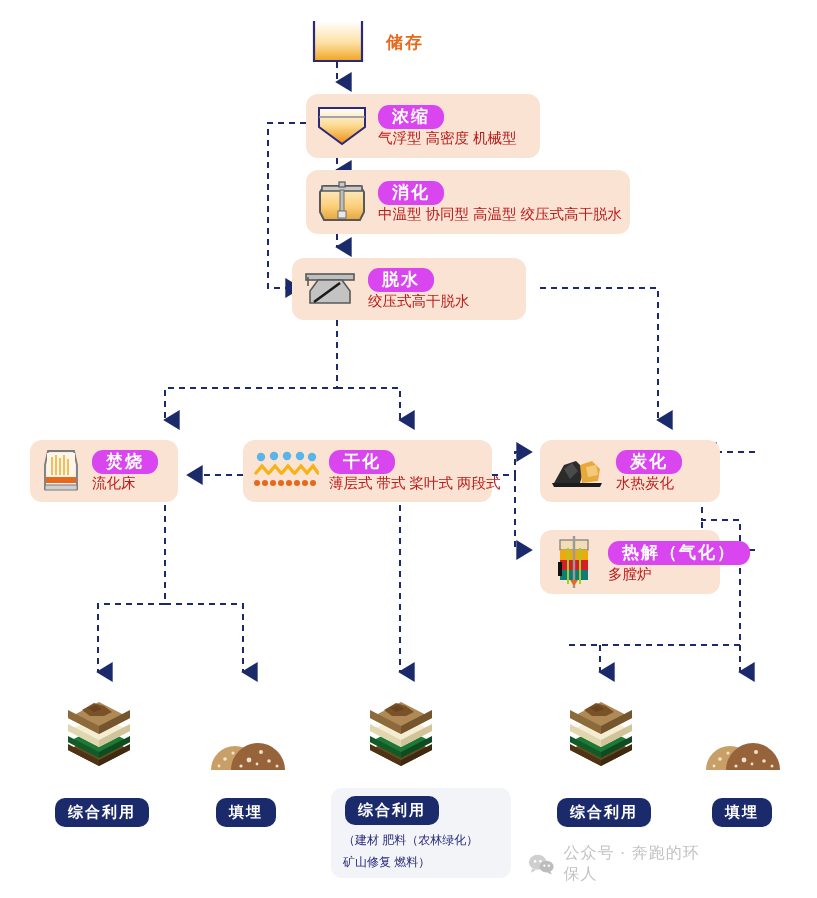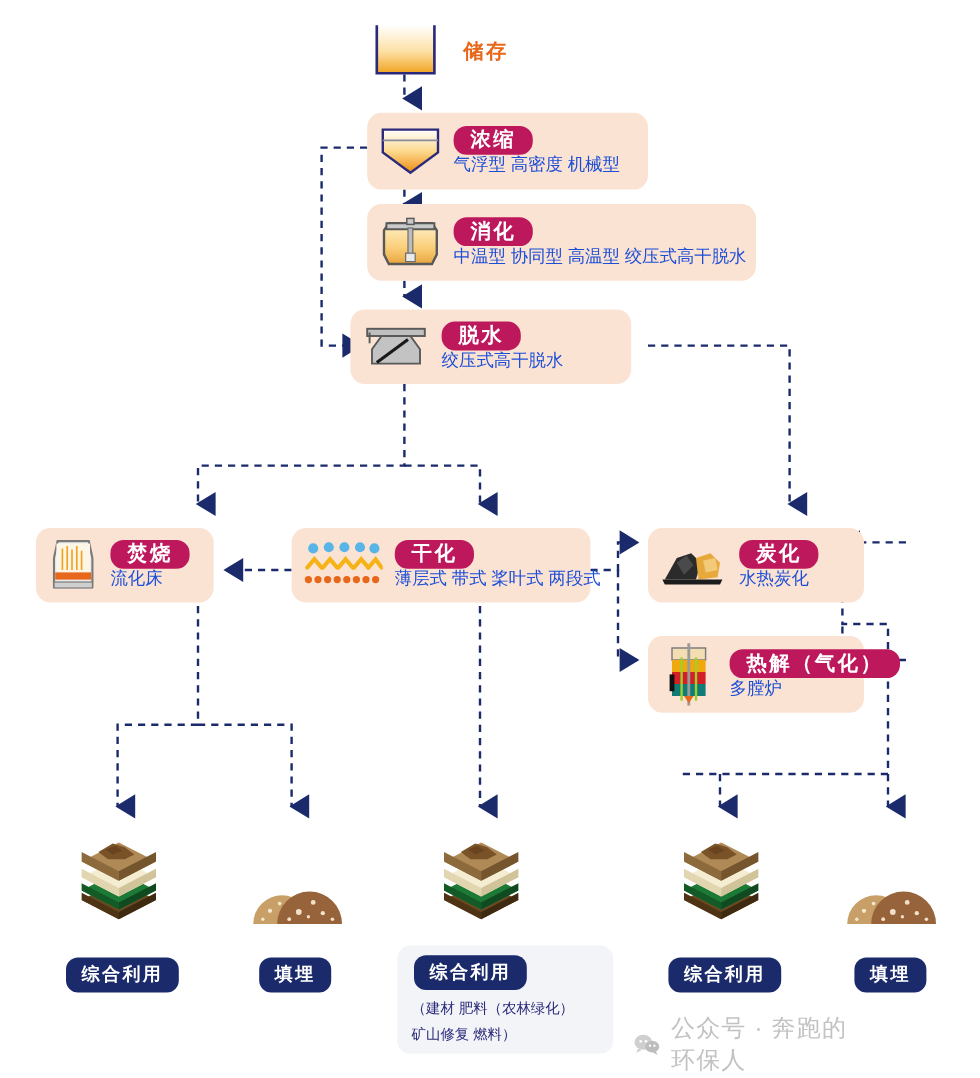--- a/index.html
+++ b/index.html
@@ -19,33 +19,33 @@
     border-radius:12px;
     display:flex;align-items:center;
     box-sizing:border-box;
     padding:0 14px 0 10px;
   }
   .card .icon{flex:0 0 auto;display:flex;align-items:center;justify-content:center;}
   .card .txt{margin-left:10px;display:flex;flex-direction:column;justify-content:center;}
 
   .pill{
     display:inline-block;
-    background:#be185d;
+    background:#d946ef;
     color:#ffffff;
     font-weight:bold;
     border-radius:11px;
     padding:2px 14px;
     font-size:17px;
     line-height:20px;
     letter-spacing:2px;
     white-space:nowrap;
     align-self:flex-start;
   }
   .sub{
-    color:#1d4ed8;
+    color:#b91c1c;
     font-size:14.5px;
     line-height:19px;
     margin-top:0;
     white-space:nowrap;
   }
 
   
   #storage-label{
     position:absolute;left:386px;top:31px;
     color:#e8681b;font-weight:bold;font-size:17px;letter-spacing:2px;
@@ -74,21 +74,21 @@
   #util-panel .chip{position:static;display:inline-block;margin:8px 0 0 14px;}
   #util-panel .lines{
     color:#2b2a7a;font-size:12px;line-height:22px;
     margin:4px 0 0 12px;white-space:nowrap;
   }
 
   
   #watermark{
     position:absolute;left:528px;top:843px;
     display:flex;align-items:center;gap:9px;
-    color:#c2c2c2;font-size:20px;letter-spacing:1px;
+    color:#c2c2c2;font-size:16px;letter-spacing:1px;
   }
 </style>
 </head>
 <body>
 
 <div id="stage">
 
   <svg id="wires" viewBox="0 0 817 898" width="817" height="898">
     <defs>
       <marker id="ah-down" viewBox="0 0 12 12" refX="6" refY="9" markerWidth="11" markerHeight="11" orient="auto">

